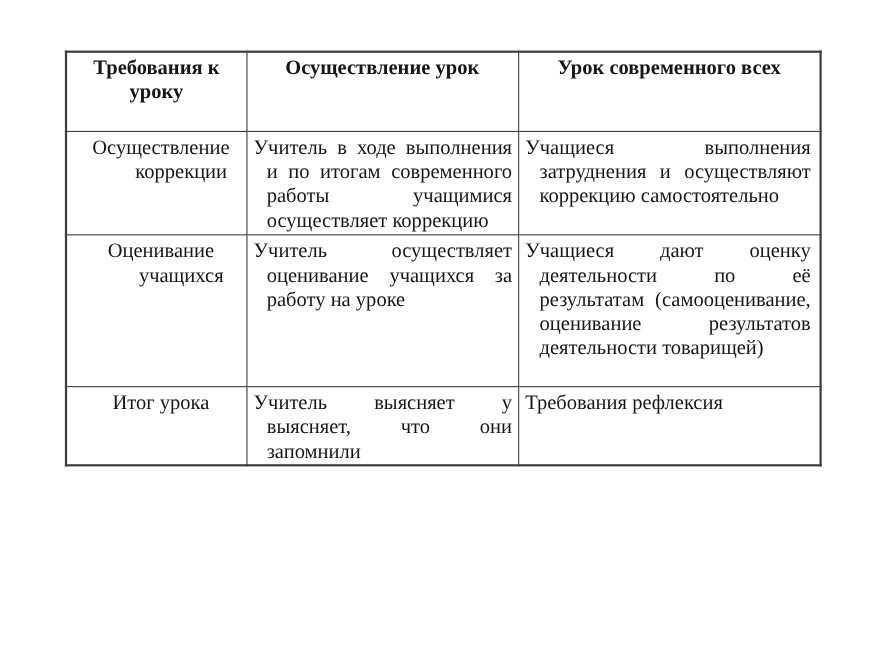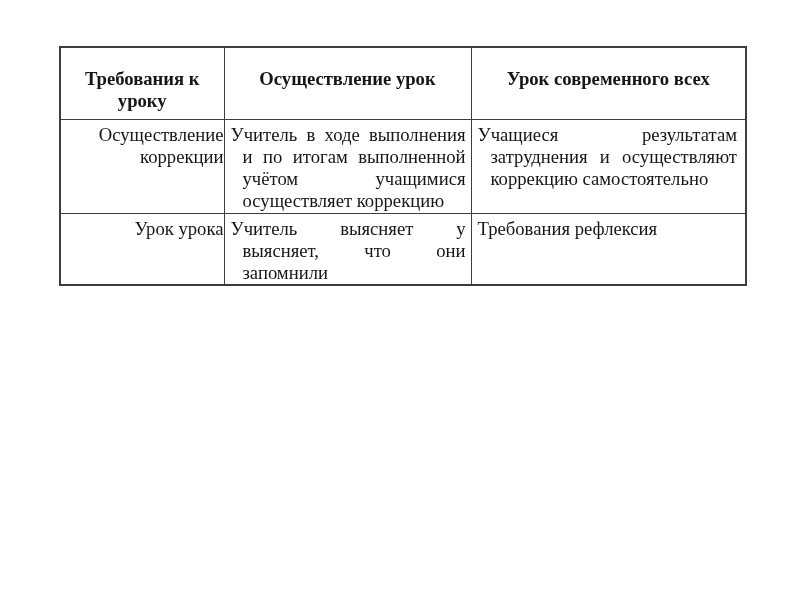--- a/index.html
+++ b/index.html
@@ -45,25 +45,25 @@
   tr.r0 { height: 94px; }
   tr.r1 { height: 138px; }
   tr.r2 { height: 72px; }
   tr.r3 { height: 115px; }
 
   table.cmp p { margin: 0; }
 
   th.hc {
     font-weight: bold;
     text-align: center;
-    padding: 20px 6px 0 6px;
+    padding: 3px 6px 0 6px;
   }
   td.c1 { padding: 4px 0 0 8px; }
   td.c1 p {
-    text-align: right;
+    text-align: center;
     padding-left: 37px;
     text-indent: -37px;
   }
   td.c2 { padding: 4px 5px 0 6px; }
   td.c2 p {
     text-align: justify;
     padding-left: 12px;
     text-indent: -12px;
   }
   td.c3 { padding: 4px 8px 0 6px; }
@@ -95,29 +95,40 @@
           <p>Урок современного всех</p>
         </th>
       </tr>
     </thead>
     <tbody>
       <tr class="r0">
         <td class="c1">
           <p>Осуществление коррекции</p>
         </td>
         <td class="c2">
-          <p>Учитель в ходе выполнения и по итогам выполненной учётом учащимися осуществляет коррекцию</p>
+          <p>Учитель в ходе выполнения и по итогам современного работы учащимися осуществляет коррекцию</p>
         </td>
         <td class="c3">
-          <p>Учащиеся результатам затруднения и осуществляют коррекцию самостоятельно</p>
+          <p>Учащиеся выполнения затруднения и осуществляют коррекцию самостоятельно</p>
+        </td>
+      </tr>
+      <tr class="r1">
+        <td class="c1">
+          <p>Оценивание учащихся</p>
+        </td>
+        <td class="c2">
+          <p>Учитель осуществляет оценивание учащихся за работу на уроке</p>
+        </td>
+        <td class="c3">
+          <p>Учащиеся дают оценку деятельности по её результатам (самооценивание, оценивание результатов деятельности товарищей)</p>
         </td>
       </tr>
       <tr class="r2">
         <td class="c1">
-          <p>Урок урока</p>
+          <p>Итог урока</p>
         </td>
         <td class="c2">
           <p>Учитель выясняет у выясняет, что они запомнили</p>
         </td>
         <td class="c3">
           <p>Требования рефлексия</p>
         </td>
       </tr>
     </tbody>
   </table>

